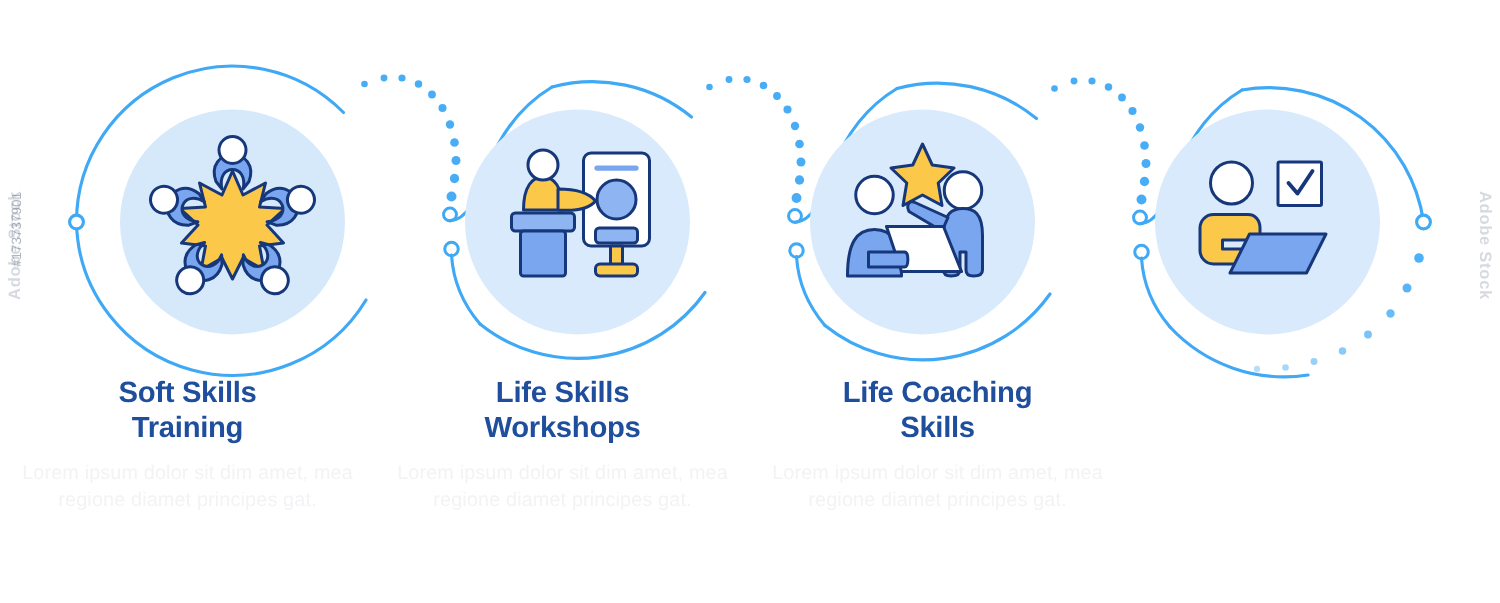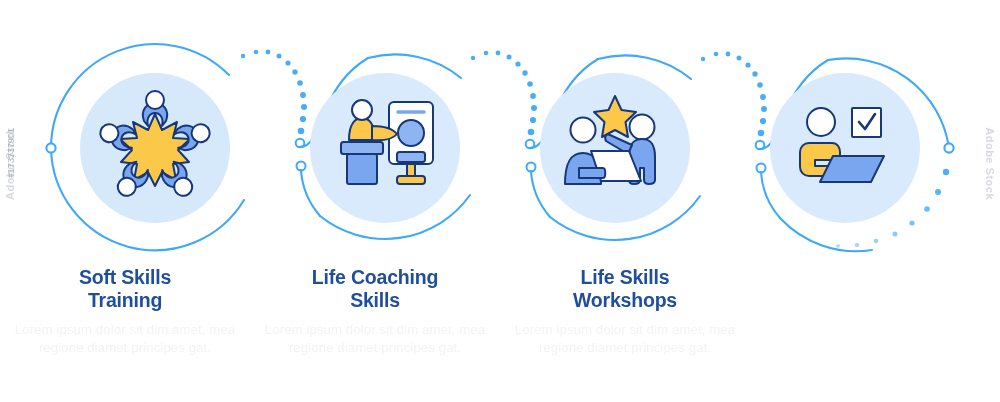--- a/index.html
+++ b/index.html
@@ -22,21 +22,21 @@
   #svg-layer {
     position: absolute;
     left: 0;
     top: 0;
     width: 1000px;
     height: 402px;
   }
   .step-labels {
     position: absolute;
     left: 0;
-    top: 266px;
+    top: 251px;
     width: 996px;
     height: 120px;
     display: flex;
     flex-direction: row;
   }
   .step-label {
     width: 250px;
     text-align: center;
     padding: 0 14px;
     box-sizing: border-box;
@@ -270,31 +270,31 @@
 
   <div class="step-labels">
 
     <div class="step-label">
       <div class="step-title">Soft Skills
 Training</div>
       <div class="step-desc">Lorem ipsum dolor sit dim amet, mea regione diamet principes gat.</div>
     </div>
 
     <div class="step-label">
+      <div class="step-title">Life Skills
+Workshops</div>
+      <div class="step-desc">Lorem ipsum dolor sit dim amet, mea regione diamet principes gat.</div>
+    </div>
+
+    <div class="step-label">
       <div class="step-title">Life Coaching
 Skills</div>
       <div class="step-desc">Lorem ipsum dolor sit dim amet, mea regione diamet principes gat.</div>
     </div>
 
-    <div class="step-label">
-      <div class="step-title">Life Skills
-Workshops</div>
-      <div class="step-desc">Lorem ipsum dolor sit dim amet, mea regione diamet principes gat.</div>
-    </div>
-
 
   </div>
 
   <div class="watermark wm-side" style="left:4px; top:200px; transform:rotate(-90deg); transform-origin:left top;">Adobe Stock</div>
 
   <div class="watermark wm-side" style="right:4px; top:200px; transform:rotate(90deg); transform-origin:right top;">Adobe Stock</div>
 
   <div class="watermark" style="left:6px; top:178px; font-size:9px; font-weight:normal; color:rgba(110,120,140,0.55); transform:rotate(-90deg); transform-origin:left top;">#173737901</div>
 
 </div>

